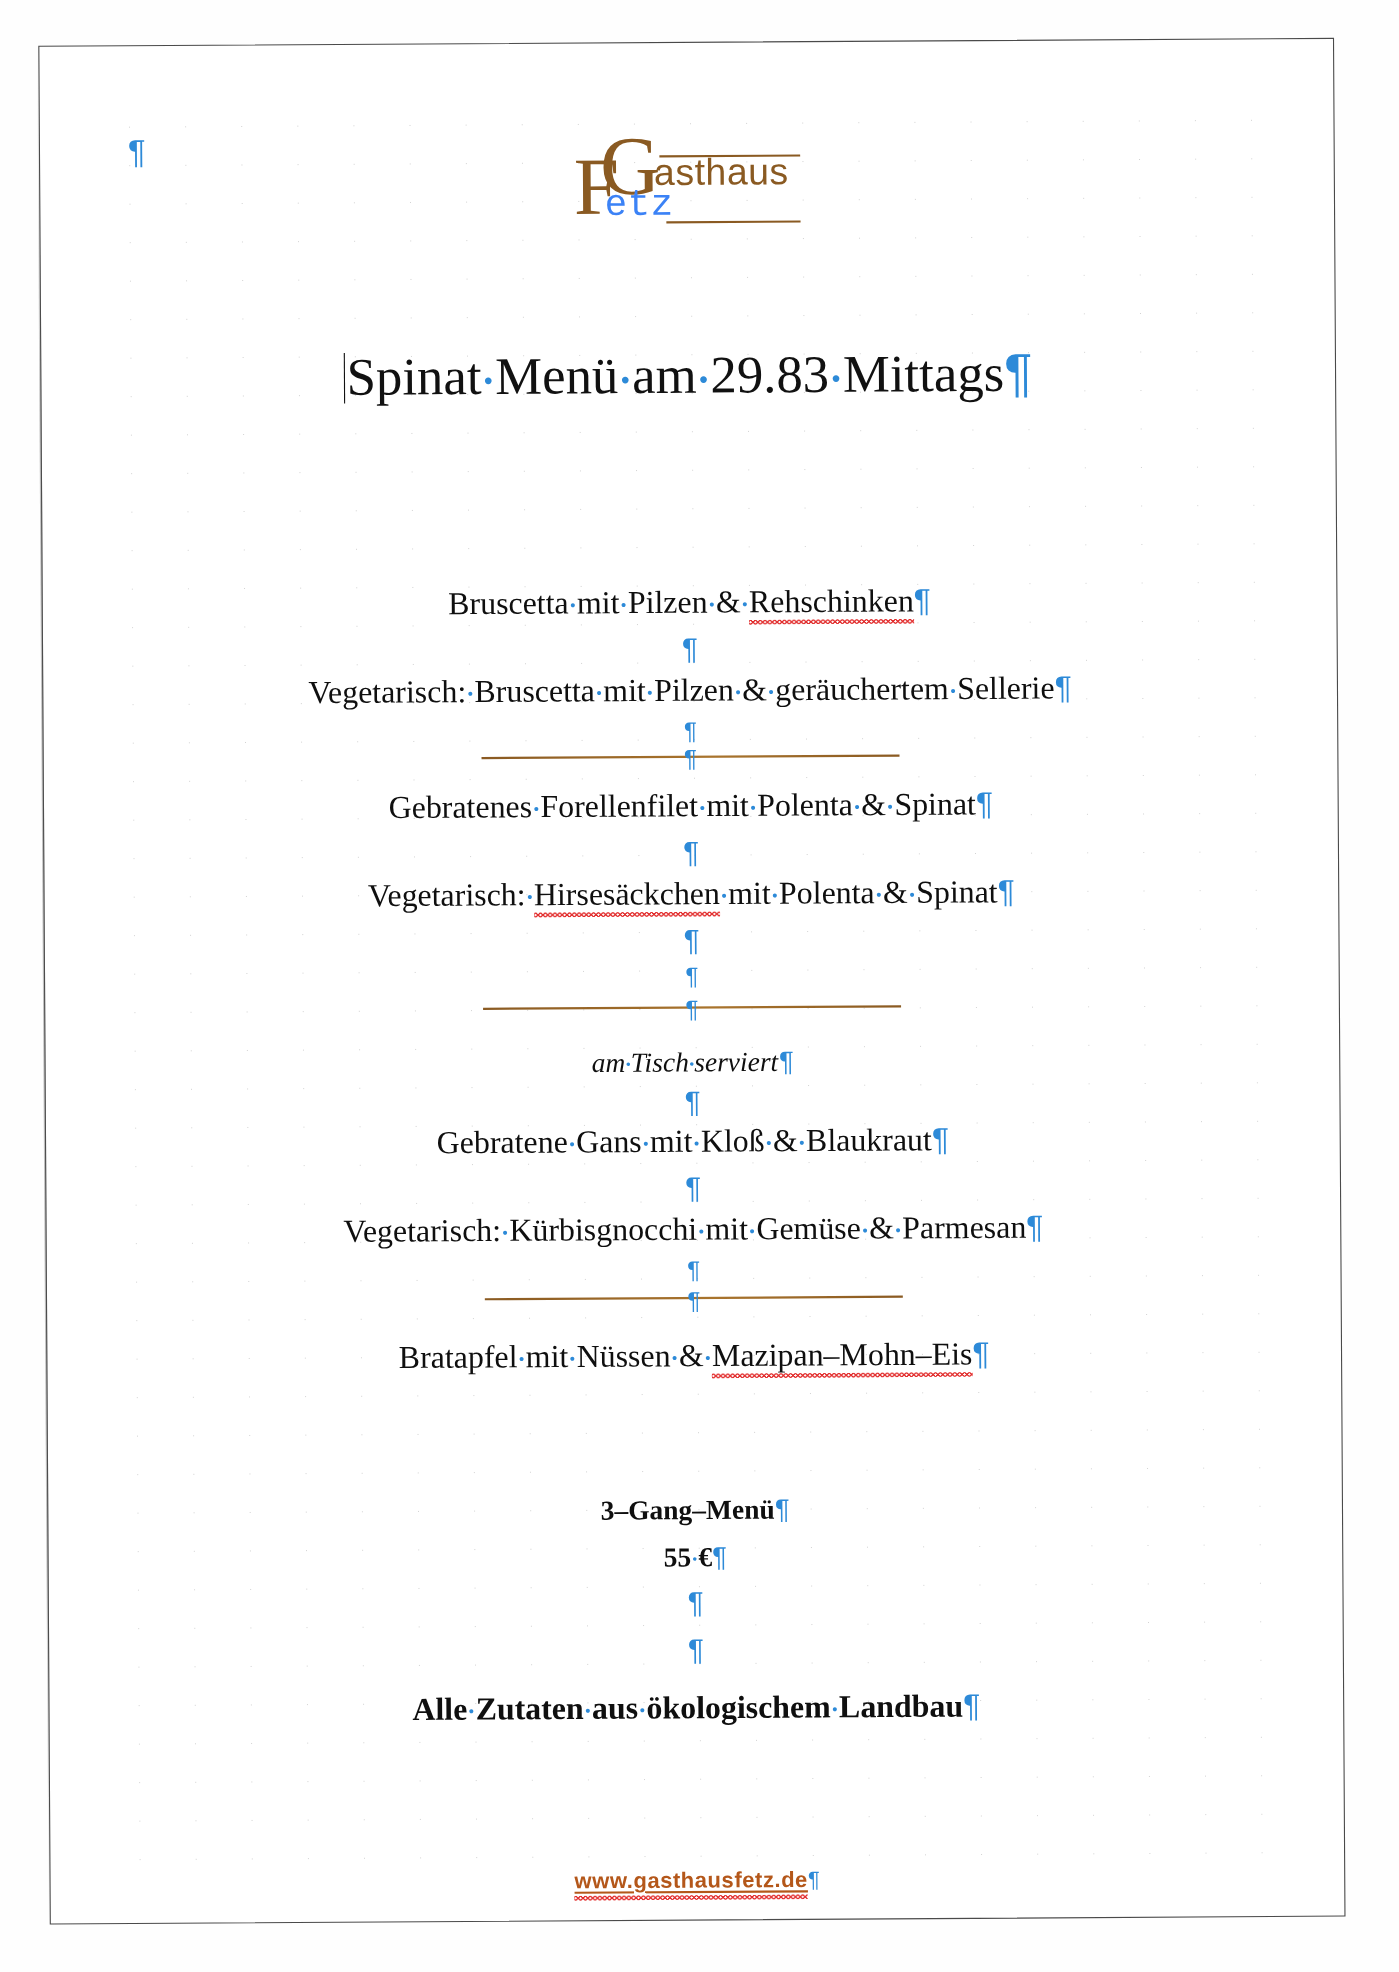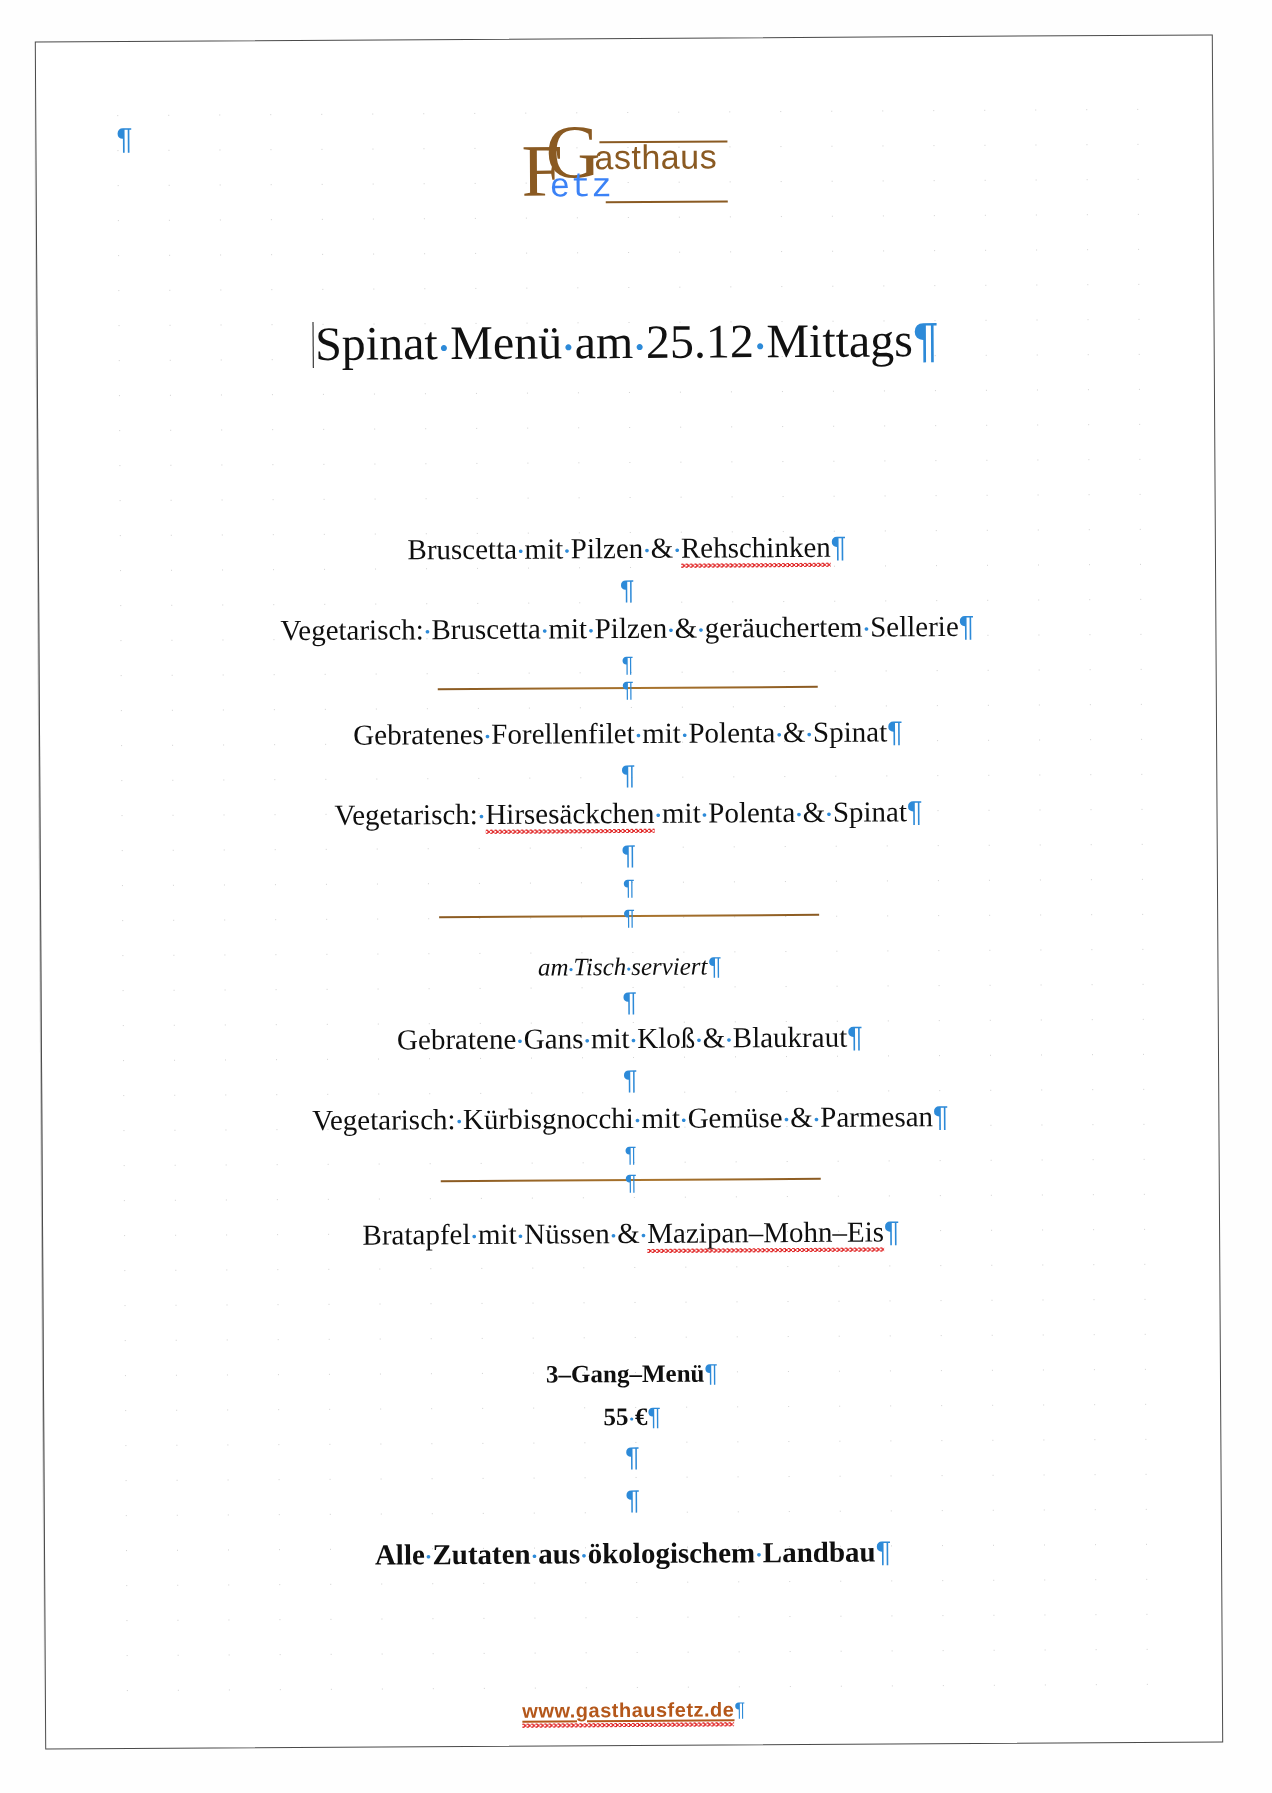--- a/index.html
+++ b/index.html
@@ -281,21 +281,21 @@
             <span class="logo-F">F</span>
             <span class="logo-G">G</span>
             <span class="logo-rule-top"></span>
             <span class="logo-gasthaus">asthaus</span>
             <span class="logo-etz">etz</span>
             <span class="logo-rule-bottom"></span>
           </div>
         </div>
 
         <div class="doc-title">
-          <span class="caret"></span><span>Spinat</span><span class="dot">·</span><span>Menü</span><span class="dot">·</span><span>am</span><span class="dot">·</span><span>25.12</span><span class="dot">·</span><span>Mittags</span><span class="pilcrow">¶</span>
+          <span class="caret"></span><span>Spinat</span><span class="dot">·</span><span>Menü</span><span class="dot">·</span><span>am</span><span class="dot">·</span><span>29.83</span><span class="dot">·</span><span>Mittags</span><span class="pilcrow">¶</span>
         </div>
 
         <div class="line" style="top:495px">
           <span>Bruscetta<span class="dot">·</span>mit<span class="dot">·</span>Pilzen<span class="dot">·</span>&amp;<span class="dot">·</span></span><span class="sq">Rehschinken</span><span class="pilcrow">¶</span>
         </div>
 
         <div class="empty-line" style="top:538px">
           <span class="pilcrow">¶</span>
         </div>
 

